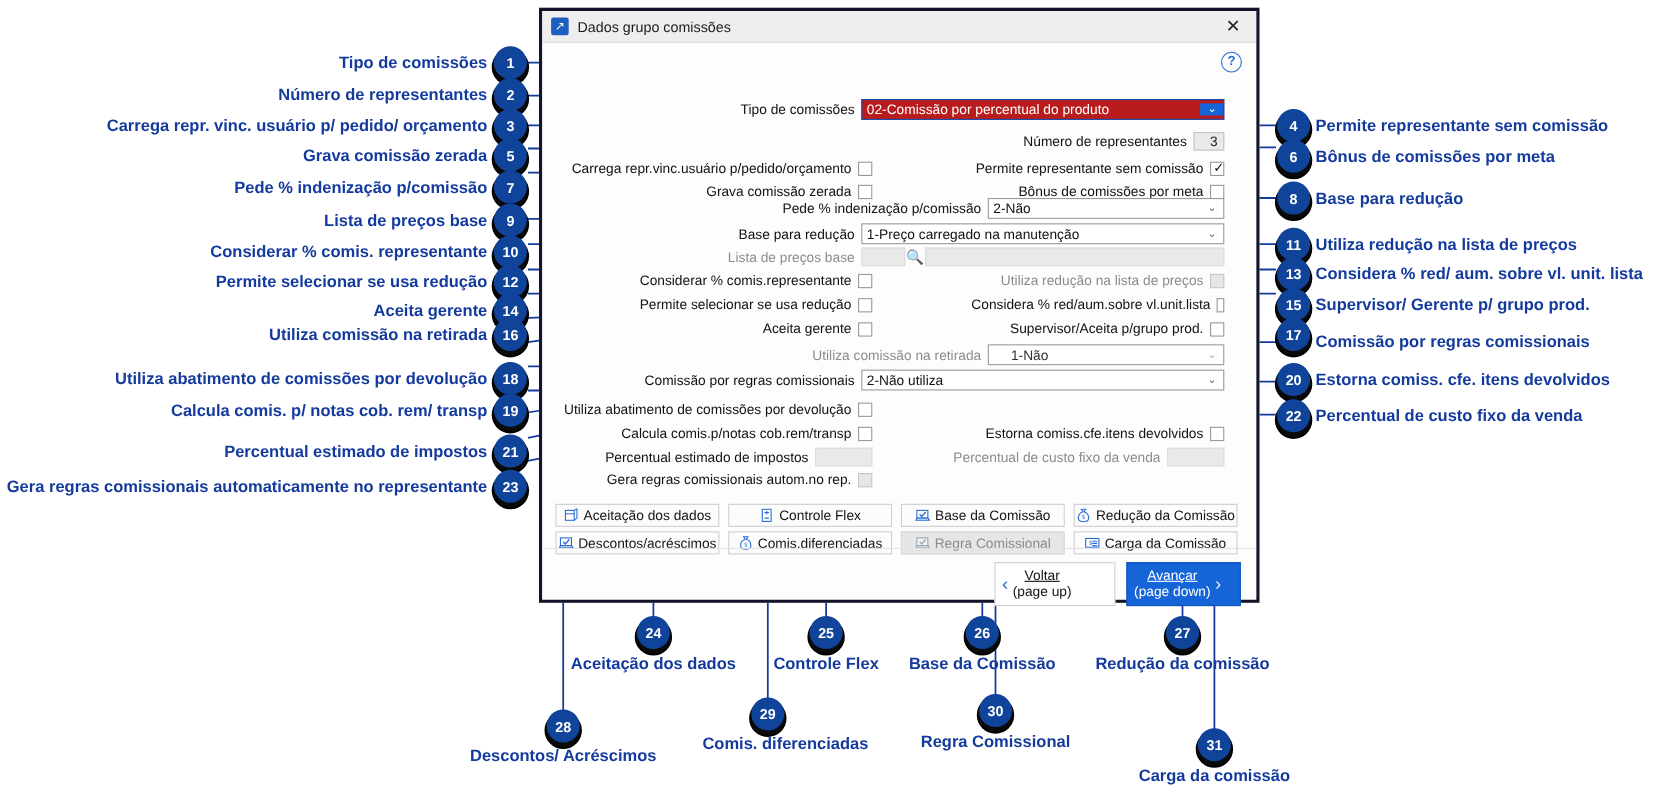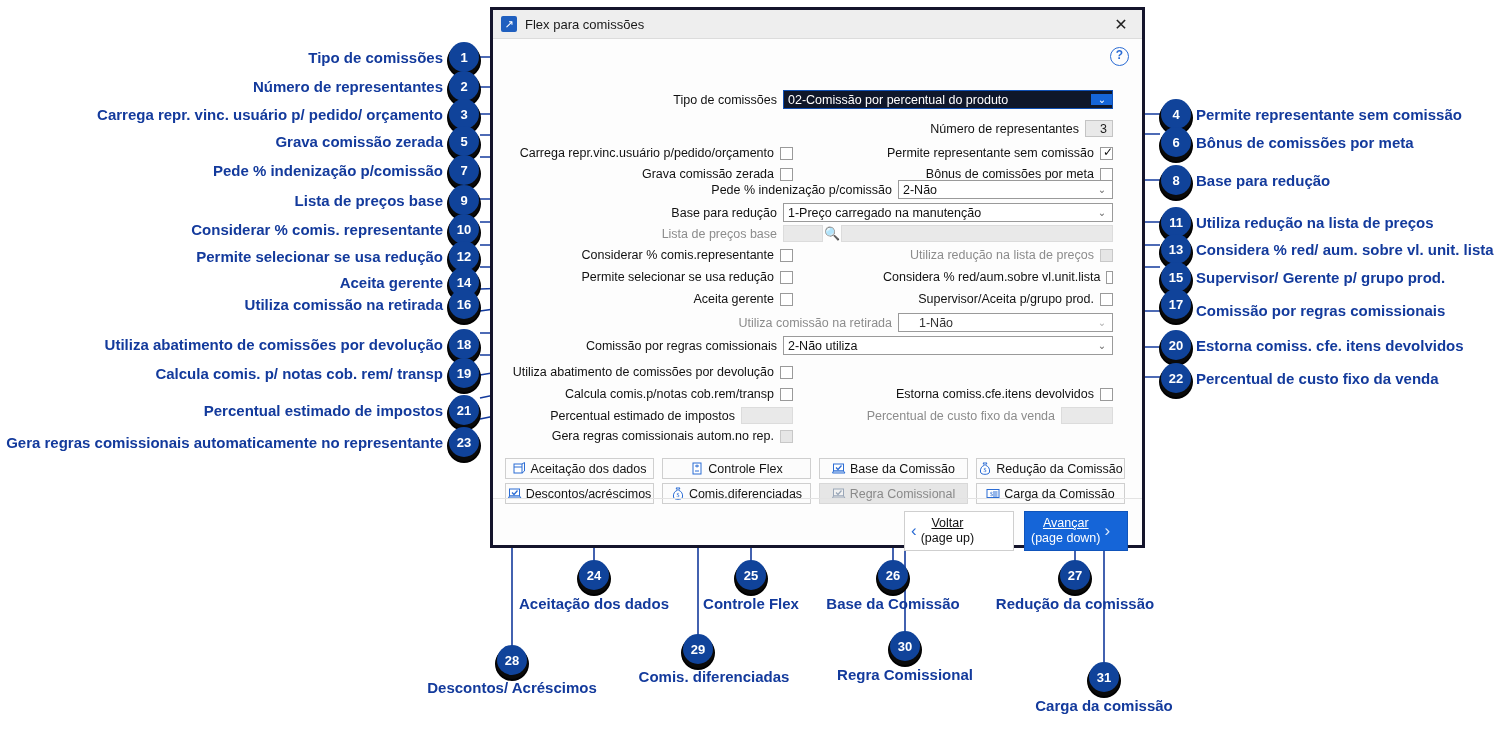--- a/index.html
+++ b/index.html
@@ -40,21 +40,21 @@
   
   .row{position:absolute;display:flex;align-items:center;}
   .lbl{font-size:12.5px;color:#111;text-align:right;white-space:nowrap;}
   .lbl.dim{color:#8c8c8c;}
 
   .sel{height:19px;border:1px solid #9a9a9a;background:#fff;font-size:12.5px;
        color:#111;display:flex;align-items:center;box-sizing:border-box;}
   .sel .txt{padding-left:4px;flex:1 1 auto;overflow:hidden;white-space:nowrap;}
   .sel .arrow{width:20px;text-align:center;color:#6a6a6a;font-size:10px;
               border-left:1px solid transparent;}
-  .sel.hl{background:#0f172a;border-color:#1050b5;color:#fff;gap:22px;}
+  .sel.hl{background:#b91c1c;border-color:#1050b5;color:#fff;gap:22px;}
   .sel.hl .arrow{color:#fff;background:#1565d8;}
   .sel.dis{background:#fff;color:#333;}
   .sel.dis .arrow{color:#b0b0b0;}
 
   .cbx{width:13px;height:13px;border:1px solid #9a9a9a;background:#fff;
        box-sizing:border-box;position:relative;}
   .cbx.dis{background:#e6e6e6;border-color:#c8c8c8;}
   .cbx .tick{position:absolute;left:2px;top:-2px;font-size:12px;color:#111;
              line-height:13px;}
 
@@ -128,21 +128,21 @@
     <line x1="698" y1="465" x2="698" y2="637"></line>
     <line x1="905" y1="465" x2="905" y2="634"></line>
     <line x1="1104" y1="465" x2="1104" y2="665"></line>
   </g>
 </svg>
 
 <div id="dialog">
 
   <div class="titlebar">
     <div class="tb-icon">↗</div>
-    <div class="tb-title">Flex para comissões</div>
+    <div class="tb-title">Dados grupo comissões</div>
     <div class="tb-close">✕</div>
   </div>
 
   <div class="body">
 
     <div class="helpicon">?</div>
 
     <div class="row" style="left:0;top:51px;width:620px;justify-content:flex-end;">
       <span class="lbl">Tipo de comissões</span>
       <div class="sel hl" style="width:330px;margin-left:6px;">

